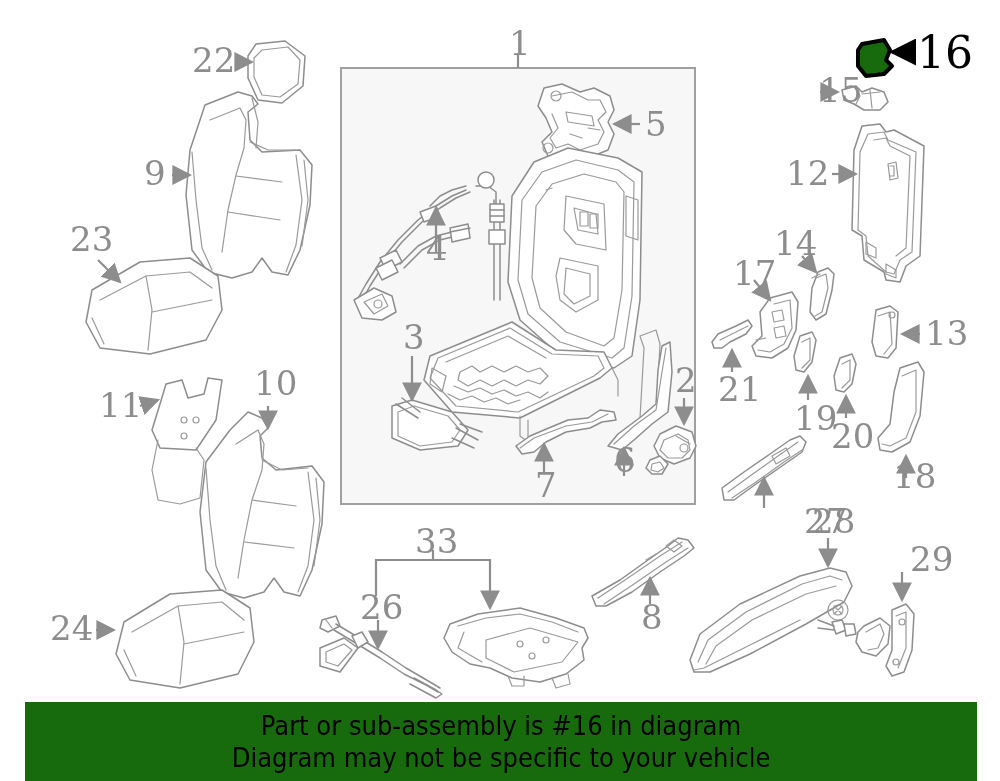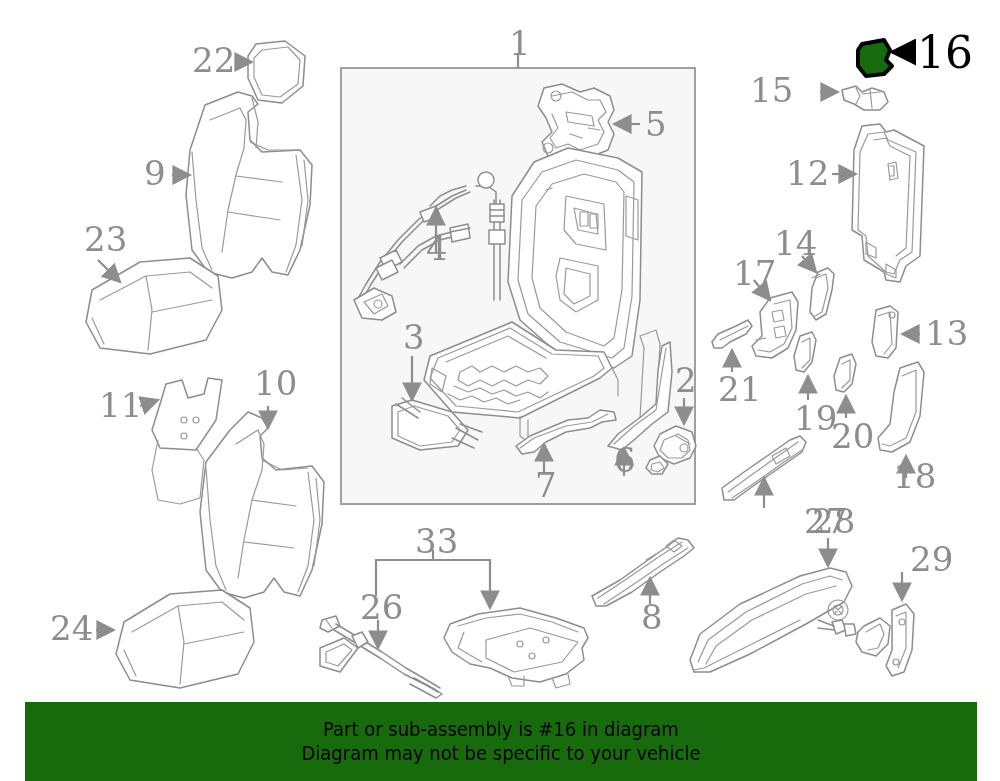--- a/index.html
+++ b/index.html
@@ -14,21 +14,21 @@
   .lbl{position:absolute;color:#8d8d8d;font-size:34px;line-height:1;
        font-family:"DejaVu Serif","Liberation Serif",serif;font-weight:400;
        letter-spacing:0px;white-space:nowrap;}
   .lbl-hi{color:#000000;font-weight:400;
           font-family:"DejaVu Serif","Liberation Serif",serif;font-size:44px;}
 
   
   #banner{position:absolute;left:25px;top:702px;width:952px;height:79px;
           background:#186b0d;display:flex;flex-direction:column;
           align-items:center;justify-content:center;}
-  #banner div{color:#000;font-size:20px;line-height:1.18;
+  #banner div{color:#000;font-size:27px;line-height:1.18;
               font-family:"DejaVu Sans Condensed","DejaVu Sans","Liberation Sans",sans-serif;
               text-align:left;white-space:nowrap;}
 </style>
 </head>
 <body>
 
 <div id="stage">
 
   <svg class="layer" viewBox="0 0 1000 781">
     <defs>
@@ -450,29 +450,29 @@
   <div class="lbl" style="left:645px;top:107px;">5</div>
   <div class="lbl" style="left:614px;top:443px;">6</div>
   <div class="lbl" style="left:535px;top:468px;">7</div>
   <div class="lbl" style="left:641px;top:600px;">8</div>
   <div class="lbl" style="left:144px;top:156px;">9</div>
   <div class="lbl" style="left:254px;top:366px;">10</div>
   <div class="lbl" style="left:99px;top:388px;">11</div>
   <div class="lbl" style="left:786px;top:156px;">12</div>
   <div class="lbl" style="left:925px;top:316px;">13</div>
   <div class="lbl" style="left:774px;top:226px;">14</div>
-  <div class="lbl" style="left:750px;top:73px;">15</div>
+  <div class="lbl" style="left:819px;top:73px;">15</div>
   <div class="lbl lbl-hi" style="left:917px;top:31px;">16</div>
   <div class="lbl" style="left:733px;top:256px;">17</div>
   <div class="lbl" style="left:893px;top:459px;text-align:center;">18</div>
   <div class="lbl" style="left:794px;top:401px;">19</div>
   <div class="lbl" style="left:831px;top:419px;">20</div>
   <div class="lbl" style="left:718px;top:372px;">21</div>
   <div class="lbl" style="left:192px;top:43px;">22</div>
-  <div class="lbl" style="left:84px;top:222px;">23</div>
+  <div class="lbl" style="left:70px;top:222px;">23</div>
   <div class="lbl" style="left:50px;top:611px;">24</div>
   <div class="lbl" style="left:415px;top:524px;">33</div>
   <div class="lbl" style="left:360px;top:590px;">26</div>
   <div class="lbl" style="left:768px;top:504px;margin-left:36px;">27</div>
   <div class="lbl" style="left:812px;top:504px;text-align:right;">28</div>
   <div class="lbl" style="left:910px;top:542px;">29</div>
 
   <div id="banner">
     <div>Part or sub-assembly is #16 in diagram</div>
     <div>Diagram may not be specific to your vehicle</div>

